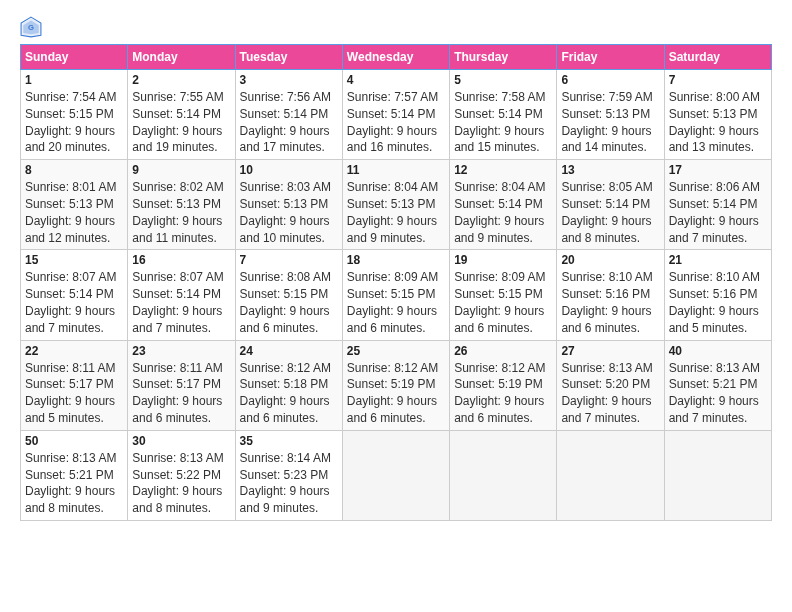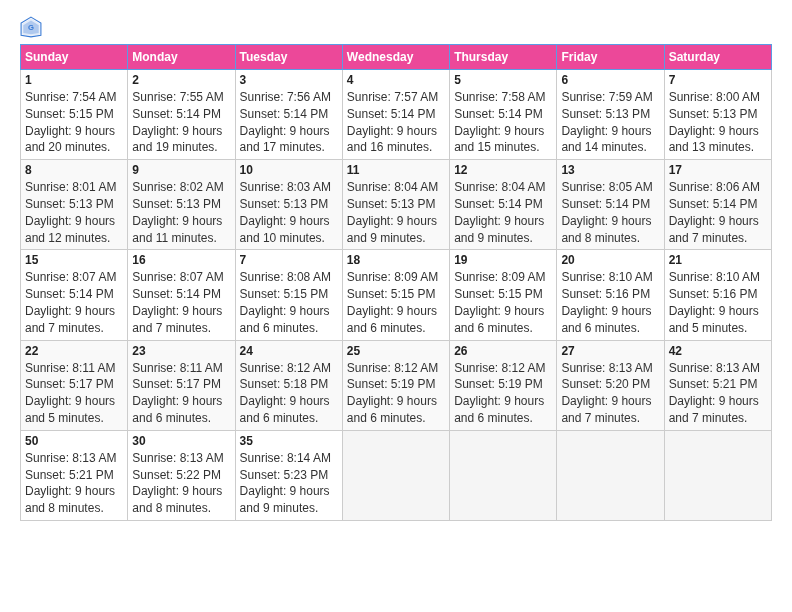--- a/index.html
+++ b/index.html
@@ -243,21 +243,21 @@
           </td>
           <td>
             <span class="day-number">26</span>
             <div class="cell-text">Sunrise: 8:12 AM<br>Sunset: 5:19 PM<br>Daylight: 9 hours and 6 minutes.</div>
           </td>
           <td>
             <span class="day-number">27</span>
             <div class="cell-text">Sunrise: 8:13 AM<br>Sunset: 5:20 PM<br>Daylight: 9 hours and 7 minutes.</div>
           </td>
           <td>
-            <span class="day-number">42</span>
+            <span class="day-number">40</span>
             <div class="cell-text">Sunrise: 8:13 AM<br>Sunset: 5:21 PM<br>Daylight: 9 hours and 7 minutes.</div>
           </td>
         </tr>
         <tr>
           <td>
             <span class="day-number">50</span>
             <div class="cell-text">Sunrise: 8:13 AM<br>Sunset: 5:21 PM<br>Daylight: 9 hours and 8 minutes.</div>
           </td>
           <td>
             <span class="day-number">30</span>

